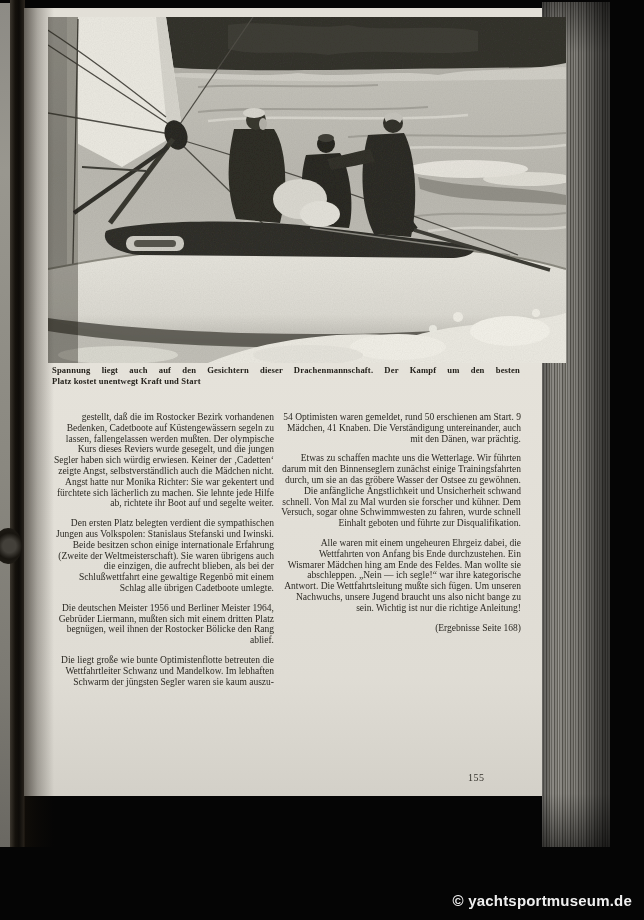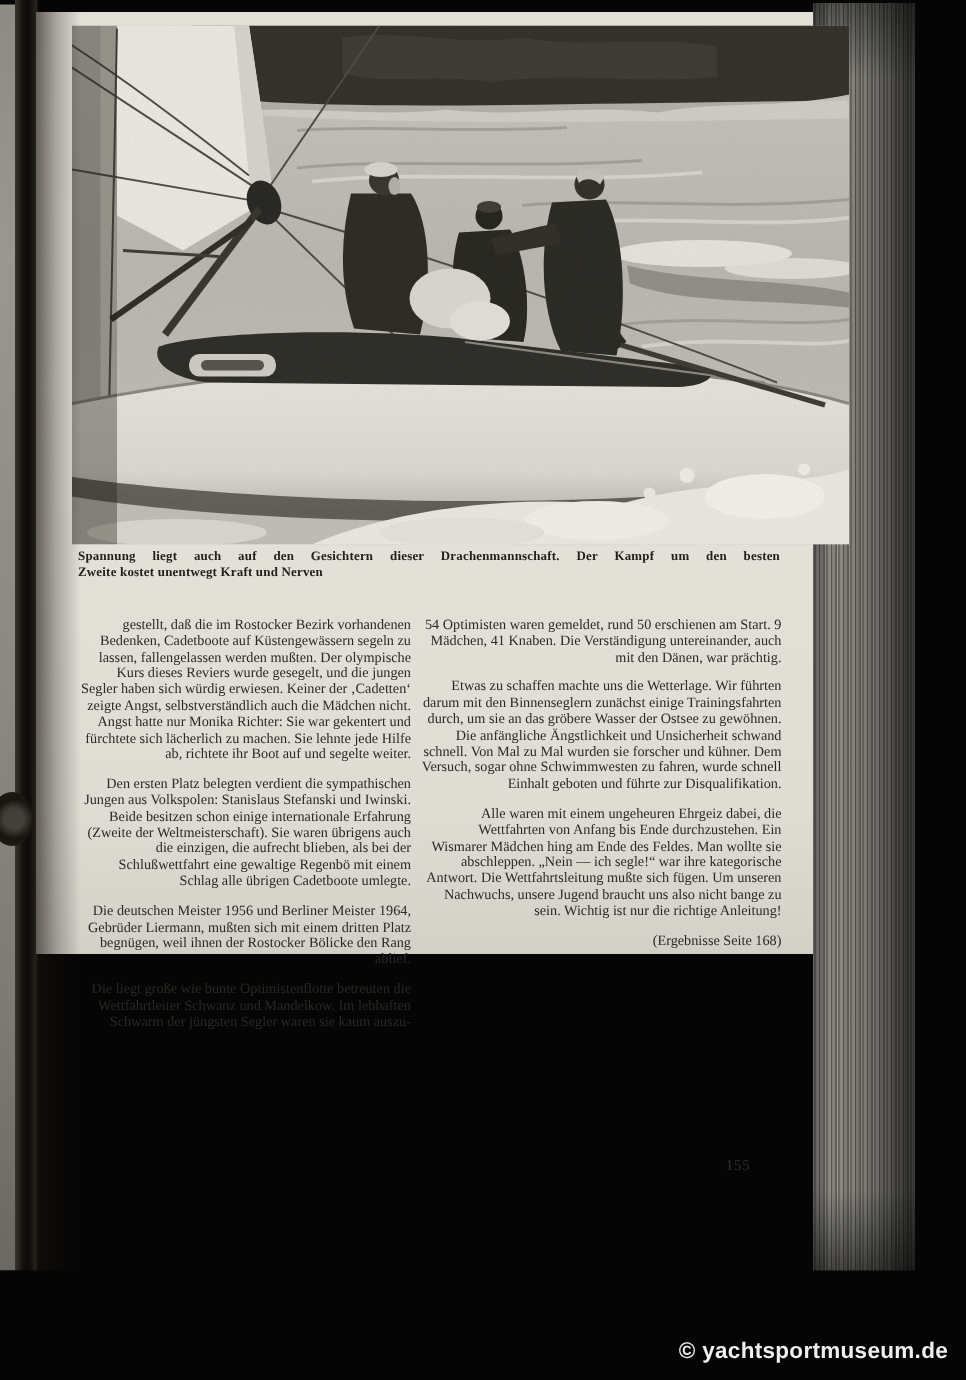--- a/index.html
+++ b/index.html
@@ -11,21 +11,21 @@
   
   .prev-page-strip{
     position:absolute;left:0;top:3px;width:10px;height:844px;
     background:linear-gradient(180deg,#8d8b85 0%,#99978f 20%,#8a8880 55%,#7c7a73 80%,#6a6862 100%);
   }
   .gutter-band{
     position:absolute;left:10px;top:0;width:15px;height:847px;
     background:linear-gradient(90deg,#3a352d 0%,#14110c 35%,#0d0b08 60%,#2a251e 100%);
   }
   .page{
-    position:absolute;left:24px;top:8px;width:518px;height:628px;
+    position:absolute;left:24px;top:8px;width:518px;height:788px;
     background:linear-gradient(180deg,#e2dfd7 0%,#e6e3db 40%,#dfdcd4 85%,#d3d0c8 100%);
   }
   .gutter-overlay{
     position:absolute;left:24px;top:8px;width:30px;height:839px;
     background:linear-gradient(90deg,rgba(22,17,10,0.62) 0%,rgba(22,17,10,0.28) 45%,rgba(22,17,10,0) 100%);
     pointer-events:none;z-index:40;
   }
   .binder-ring{
     position:absolute;left:-6px;top:528px;width:28px;height:36px;border-radius:50%;
     background:radial-gradient(circle at 55% 50%, #43403a 0 28%, #181510 55%, #23201a 100%);
@@ -62,21 +62,21 @@
     font-size:9.5px;line-height:10.8px;color:#2b2923;
     text-align:justify;hyphens:auto;-webkit-hyphens:auto;overflow-wrap:break-word;
   }
   .col-left{left:28px;width:222px;}
   .col-right{left:257px;width:240px;}
   .text-col p{margin:0 0 9px 0;text-align:right;}
   .bold-inline{font-weight:normal;}
   .results-ref{text-align:right;text-align-last:right;}
   .page-number{
     position:absolute;left:444px;top:764px;width:48px;z-index:20;
-    font-size:10px;color:#34322c;text-align:center;letter-spacing:.5px;
+    font-size:10px;color:#34322c;text-align:left;letter-spacing:.5px;
   }
 </style>
 </head>
 <body>
 
 <div class="prev-page-strip"></div>
 <div class="gutter-band"></div>
 
 <div class="page">
 
@@ -193,21 +193,21 @@
         <circle cx="385" cy="312" r="4" fill="#ecebe3"></circle>
         <circle cx="488" cy="296" r="4" fill="#f0eee6"></circle>
       </g>
 
       <rect x="0" y="0" width="30" height="346" fill="#14100a" opacity="0.35"></rect>
     </g>
   </svg>
 
   <div class="photo-caption">
     <div class="cap-line1">Spannung liegt auch auf den Gesichtern dieser Drachenmannschaft. Der Kampf um den besten</div>
-    <div class="cap-line2">Zweite kostet unentwegt Kraft und Nerven</div>
+    <div class="cap-line2">Platz kostet unentwegt Kraft und Start</div>
   </div>
 
   <div class="text-col col-left">
     <p>gestellt, daß die im Rostocker Bezirk vorhandenen Bedenken, Cadetboote auf Küstengewässern segeln zu lassen, fallengelassen werden mußten. Der olympische Kurs dieses Reviers wurde gesegelt, und die jungen Segler haben sich würdig erwiesen. Keiner der ‚Cadetten‘ zeigte Angst, selbstverständlich auch die Mädchen nicht. Angst hatte nur Monika Richter: Sie war gekentert und fürchtete sich lächerlich zu machen. Sie lehnte jede Hilfe ab, richtete ihr Boot auf und segelte weiter.</p>
     <p>Den ersten Platz belegten verdient die sympathischen Jungen aus Volkspolen: Stanislaus Stefanski und Iwinski. Beide besitzen schon einige internationale Erfahrung (Zweite der Weltmeisterschaft). Sie waren übrigens auch die einzigen, die aufrecht blieben, als bei der Schlußwettfahrt eine gewaltige Regenbö mit einem Schlag alle übrigen Cadetboote umlegte.</p>
     <p>Die deutschen Meister 1956 und Berliner Meister 1964, Gebrüder Liermann, mußten sich mit einem dritten Platz begnügen, weil ihnen der Rostocker Bölicke den Rang ablief.</p>
     <p><span>Die liegt große wie bunte </span><span class="bold-inline">Optimistenflotte</span><span> betreuten die Wettfahrtleiter Schwanz und Mandelkow. Im lebhaften Schwarm der jüngsten Segler waren sie kaum auszu-</span></p>
   </div>
 
   <div class="text-col col-right">

